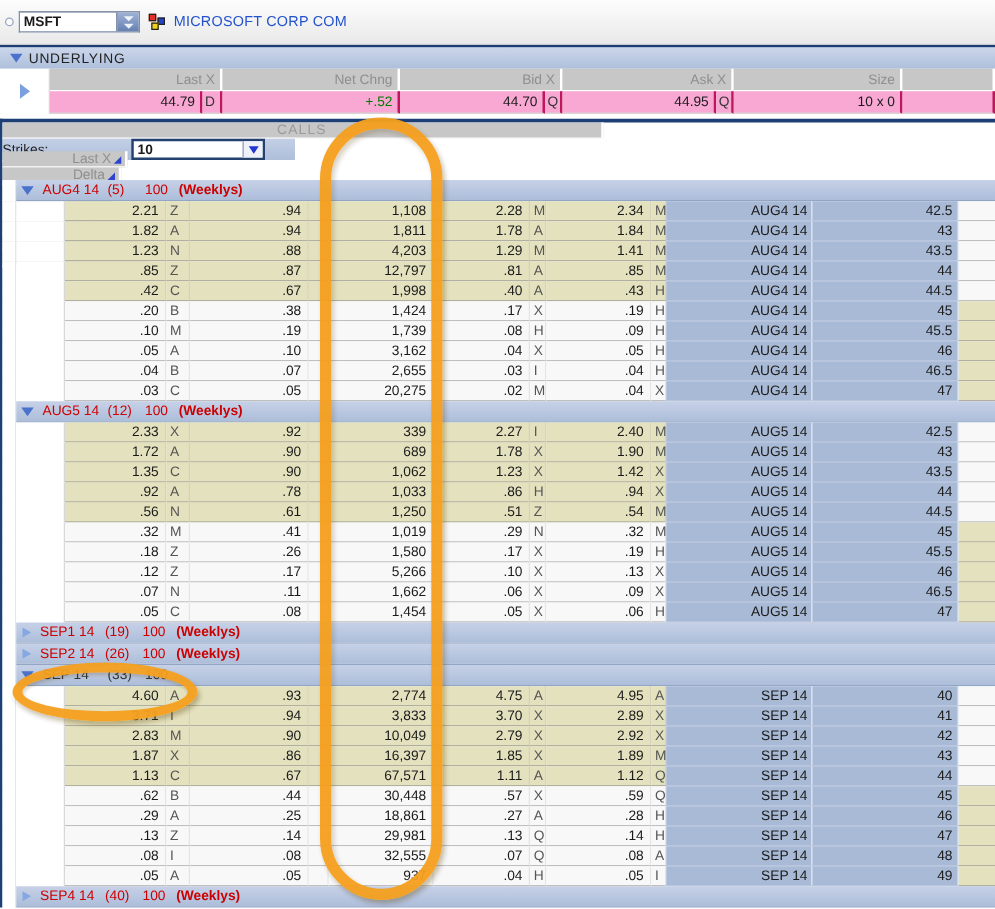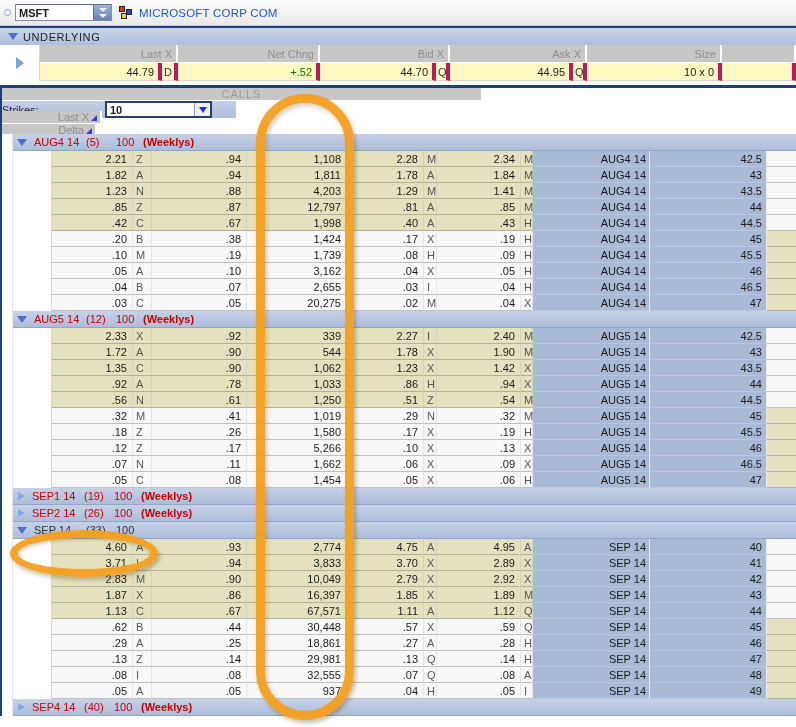--- a/index.html
+++ b/index.html
@@ -3,21 +3,21 @@
 <meta charset="utf-8">
 <style>
   * { box-sizing: border-box; margin: 0; padding: 0; }
   html,body { background:#fff; }
   .page {
     position: relative; width: 796px; height: 727px; overflow: hidden;
     font-family: "Liberation Sans", sans-serif; font-size: 11px; color:#1a1a1a;
     background:#fff;
   }
   
-  .topbar { height:26px; display:flex; align-items:center; background:linear-gradient(#fdfdfd,#e9e9e9); border-bottom:1px solid #c9c9c9; }
+  .topbar { height:36px; display:flex; align-items:center; background:linear-gradient(#fdfdfd,#e9e9e9); border-bottom:1px solid #c9c9c9; }
   .dot-icon { width:7px; height:7px; border:1px solid #97a7c3; border-radius:50%; background:#fbfbfb; margin:0 4px 0 4px; }
   .symbol-combo { width:97px; height:17px; background:#fff; border:1px solid #7d8da9; border-top-color:#5a6activity78; display:flex; align-items:stretch; }
   .symbol-combo { border-top-color:#5f6f8a; }
   .symbol-text { flex:1; font-weight:bold; padding:2px 0 0 3px; }
   .combo-btn { width:18px; background:linear-gradient(#9fb2d6,#6681b0); border-left:1px solid #5f6f8a; display:flex; flex-direction:column; justify-content:center; align-items:center; }
   .chev { width:0; height:0; border-left:4px solid transparent; border-right:4px solid transparent; border-top:4px solid #eef3fb; margin:1px 0; }
   .linkicon { position:relative; width:14px; height:15px; margin:0 6px 0 7px; }
   .sq { position:absolute; width:6px; height:6px; border:1px solid #222; }
   .sq.red    { background:#e23126; left:0; top:1px; z-index:3; }
   .sq.blue   { background:#2446c6; left:7px; top:4px; z-index:1; }
@@ -29,21 +29,21 @@
   .section-title { color:#222; letter-spacing:.6px; margin-left:5px; }
   .tri-sec { width:0; height:0; border-left:5px solid transparent; border-right:5px solid transparent; border-top:7px solid #4a71cc; margin-left:8px; }
 
   
   .underlying-panel { border-top:2px solid #1c3f77; }
   .u-table { position:relative; }
   .u-expander { position:absolute; left:0; top:0; width:40px; height:36px; background:#fff; border-right:1px solid #d8d8d8; display:flex; align-items:center; justify-content:center; }
   .tri-right-lg { width:0; height:0; border-top:6px solid transparent; border-bottom:6px solid transparent; border-left:8px solid #7aa0e0; }
   .u-row { display:flex; margin-left:40px; height:18px; }
   .u-hcell { background:#c7c7c7; color:#8f8f8f; border-right:2px solid #fff; border-bottom:1px solid #fff; display:flex; align-items:center; justify-content:flex-end; padding-right:4px; }
-  .u-vcell { background:#fef9c3; border-right:4px solid #be185d; border-bottom:1px solid #d6d6d6; display:flex; align-items:center; justify-content:flex-end; padding-right:4px; }
+  .u-vcell { background:#f9a8d4; border-right:2px solid #be185d; border-bottom:1px solid #d6d6d6; display:flex; align-items:center; justify-content:flex-end; padding-right:4px; }
   .u-vcell.lt { justify-content:flex-start; padding-left:2px; color:#333; }
   .uw-last{width:138px} .uw-net{width:142px} .uw-bid{width:130px} .uw-ask{width:137px} .uw-size{width:135px} .uw-rest{width:74px}
   .uw-lastv{width:122px} .uw-lastx{width:16px} .uw-bidv{width:116px} .uw-bidx{width:14px} .uw-askv{width:123px} .uw-askx{width:14px}
   .netchng { color:#007a00; }
   .u-gap { height:4px; background:#fff; }
 
   
   .chain-panel { border-top:3px solid #1c3f77; border-left:2px solid #1c3f77; }
   .chain-bar { padding-right:0; }
   .spacer { flex:1; }
@@ -449,21 +449,21 @@
 
   <div class="oc-row itm">
     <div class="c marker w-marker">
             <i class="dot" style="visibility: hidden;"></i>
           </div>
     <div class="c expander-cell w-expander"></div>
     <div class="c v w-lastv">1.72</div>
     <div class="c x w-lastx">A</div>
     <div class="c v w-delta">.90</div>
     <div class="c gapc w-gapc"></div>
-    <div class="c v w-oi">544</div>
+    <div class="c v w-oi">689</div>
     <div class="c v w-bidv">1.78</div>
     <div class="c x w-bidx">X</div>
     <div class="c v w-askv">1.90</div>
     <div class="c x w-askx">M</div>
     <div class="c bluec expcol w-expcol">AUG5 14</div>
     <div class="c bluec strikecol w-strike">43</div>
     <div class="c edge w-edge"></div>
   </div>
 
   <div class="oc-row itm">

